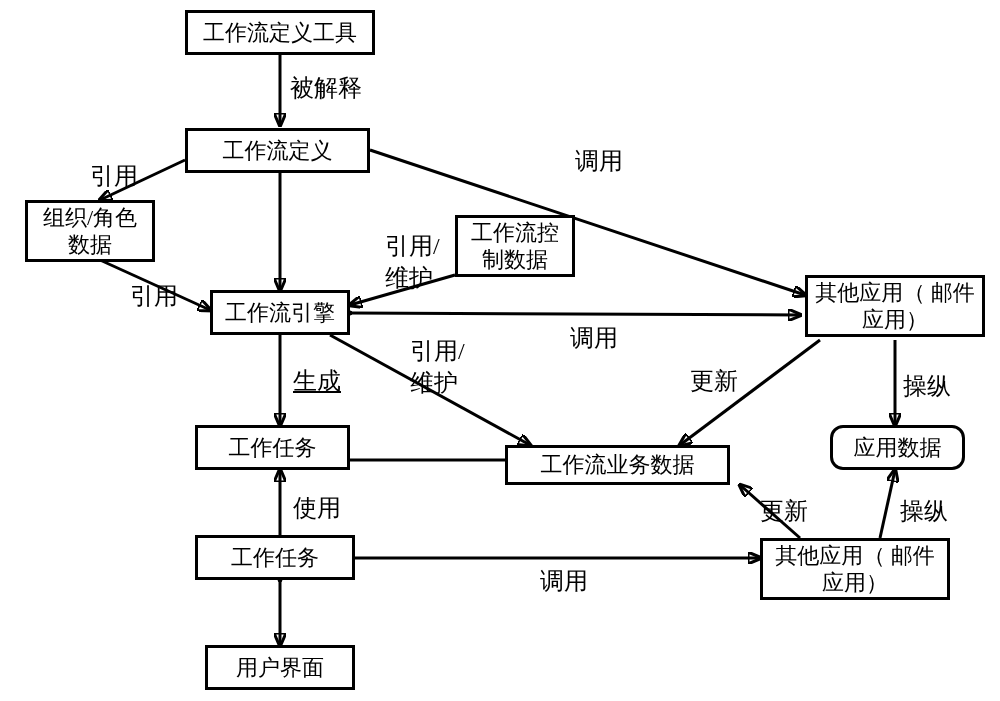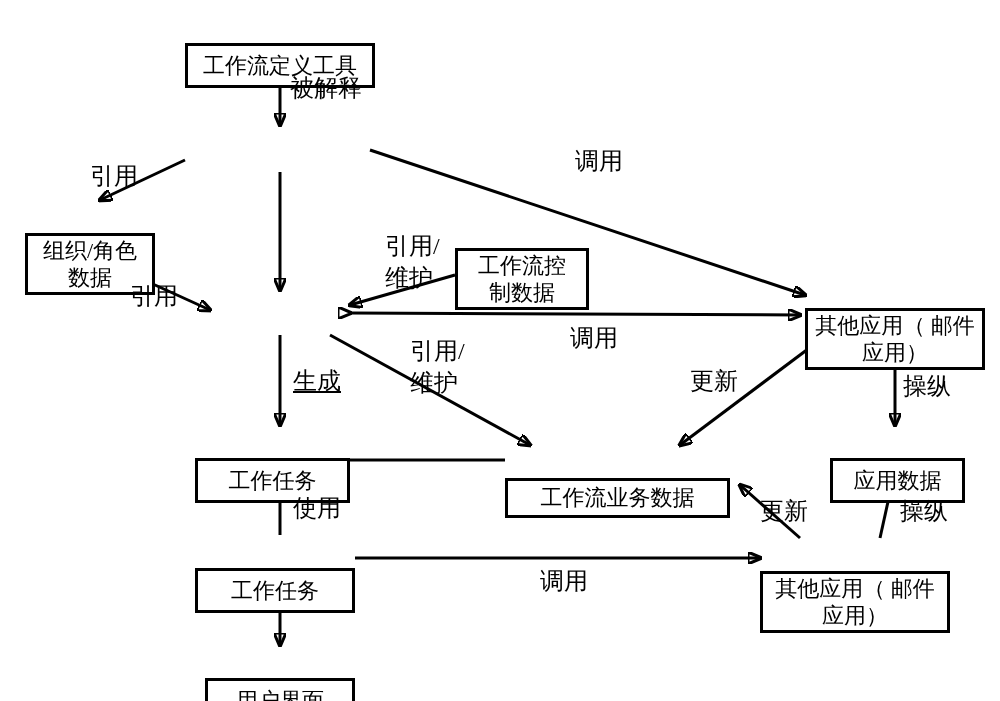--- a/index.html
+++ b/index.html
@@ -21,21 +21,20 @@
     position: absolute;
     border: 3px solid #000;
     background: #fff;
     display: flex;
     align-items: center;
     justify-content: center;
     text-align: center;
     line-height: 1.25;
     padding: 2px 4px;
     box-sizing: border-box;
-    margin-top: 33px;
   }
   .label {
     position: absolute;
     font-size: 24px;
     background: transparent;
     white-space: nowrap;
   }
   svg {
     position: absolute;
     left: 0;
@@ -93,39 +92,45 @@
     <line x1="800" y1="538" x2="740" y2="485" marker-end="url(#ah)"></line>
 
     <line x1="880" y1="538" x2="895" y2="470" marker-end="url(#ah)"></line>
 
     <line x1="280" y1="580" x2="280" y2="645" marker-end="url(#ah)" marker-start="url(#ah)"></line>
   </svg>
 
   <div class="box" style="left:185px; top:10px;  width:190px; height:45px;">
       <span>工作流定义工具</span>
     </div>
+  <div class="box" style="left:185px; top:128px; width:185px; height:45px;">
+      <span>工作流定义</span>
+    </div>
   <div class="box" style="left:25px;  top:200px; width:130px; height:62px;">
       <span style="white-space:pre;text-align:center;">组织/角色
 数据</span>
     </div>
-  <div class="box" style="left:455px; top:215px; width:134px; height:62px;align-items:center;">
+  <div class="box" style="left:210px; top:290px; width:140px; height:45px;">
+      <span>工作流引擎</span>
+    </div>
+  <div class="box" style="left:455px; top:215px; width:120px; height:62px;align-items:center;">
       <span style="white-space:pre;">工作流控
 制数据</span>
     </div>
   <div class="box" style="left:805px; top:275px; width:180px; height:62px;">
       <span style="white-space:pre;">其他应用（ 邮件
 应用）</span>
     </div>
   <div class="box" style="left:195px; top:425px; width:155px; height:45px;">
       <span>工作任务</span>
     </div>
   <div class="box" style="left:505px; top:445px; width:225px; height:40px;">
       <span>工作流业务数据</span>
     </div>
-  <div class="box" style="left:830px; top:425px; width:135px; height:45px;">
+  <div class="box" style="left:830px; top:425px; width:135px; height:45px;border-radius:13px;">
       <span>应用数据</span>
     </div>
   <div class="box" style="left:195px; top:535px; width:160px; height:45px;">
       <span>工作任务</span>
     </div>
   <div class="box" style="left:760px; top:538px; width:190px; height:62px;">
       <span style="white-space:pre;">其他应用（ 邮件
 应用）</span>
     </div>
   <div class="box" style="left:205px; top:645px; width:150px; height:45px;">

